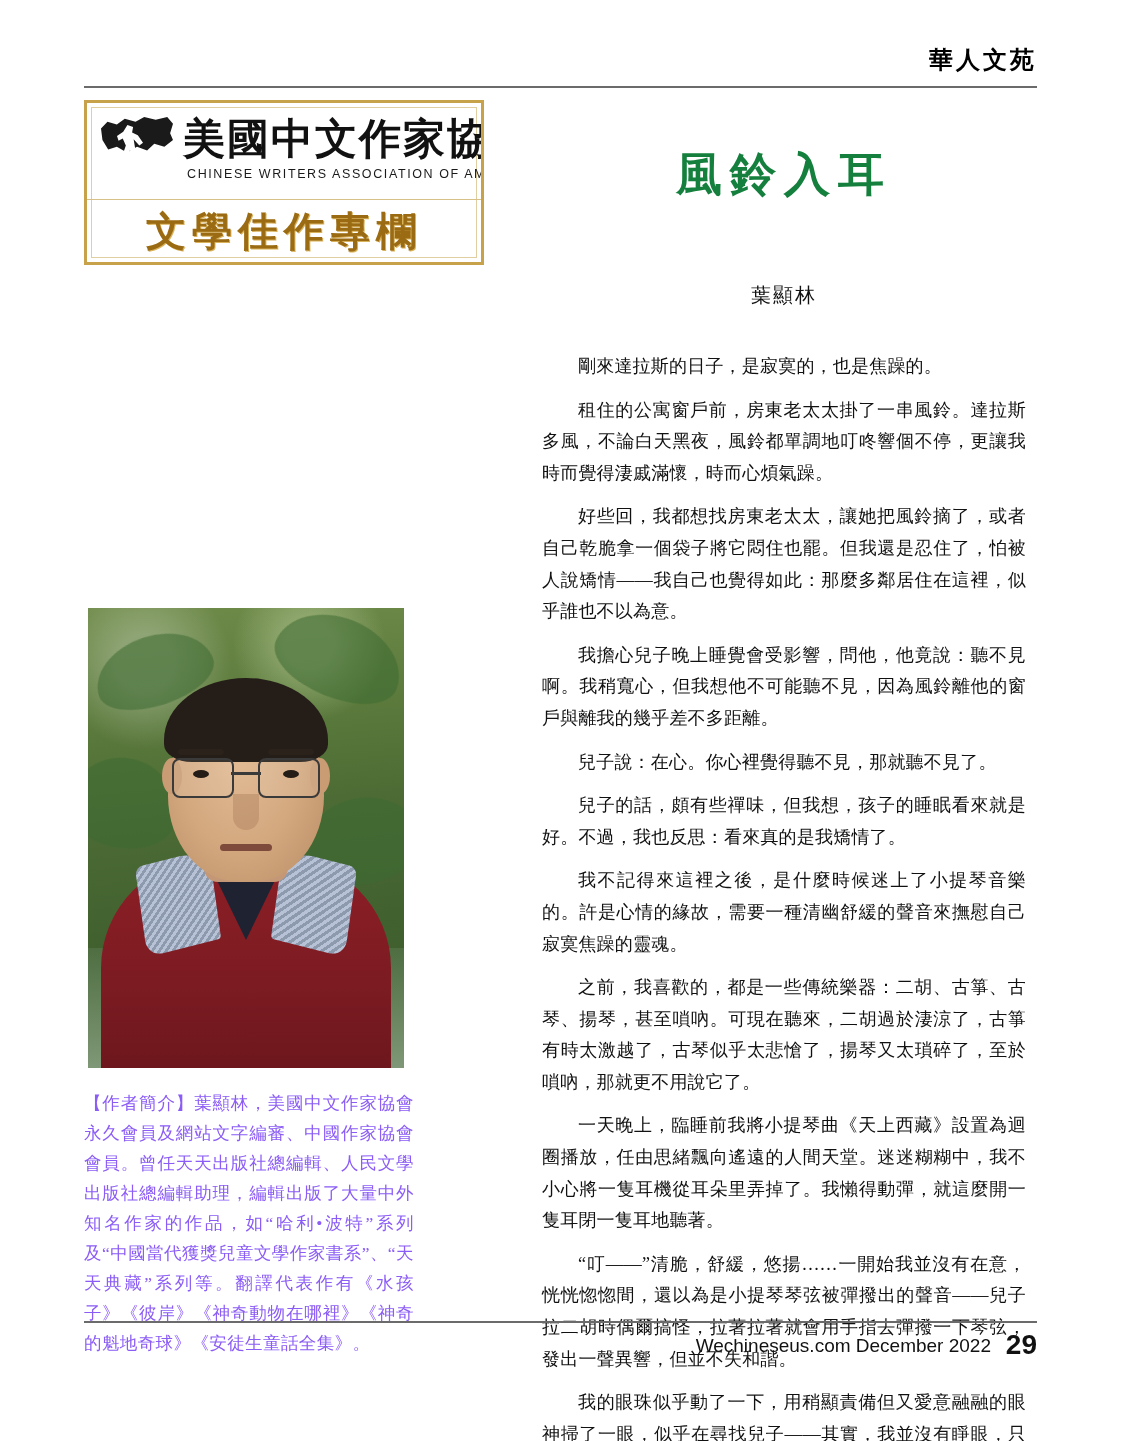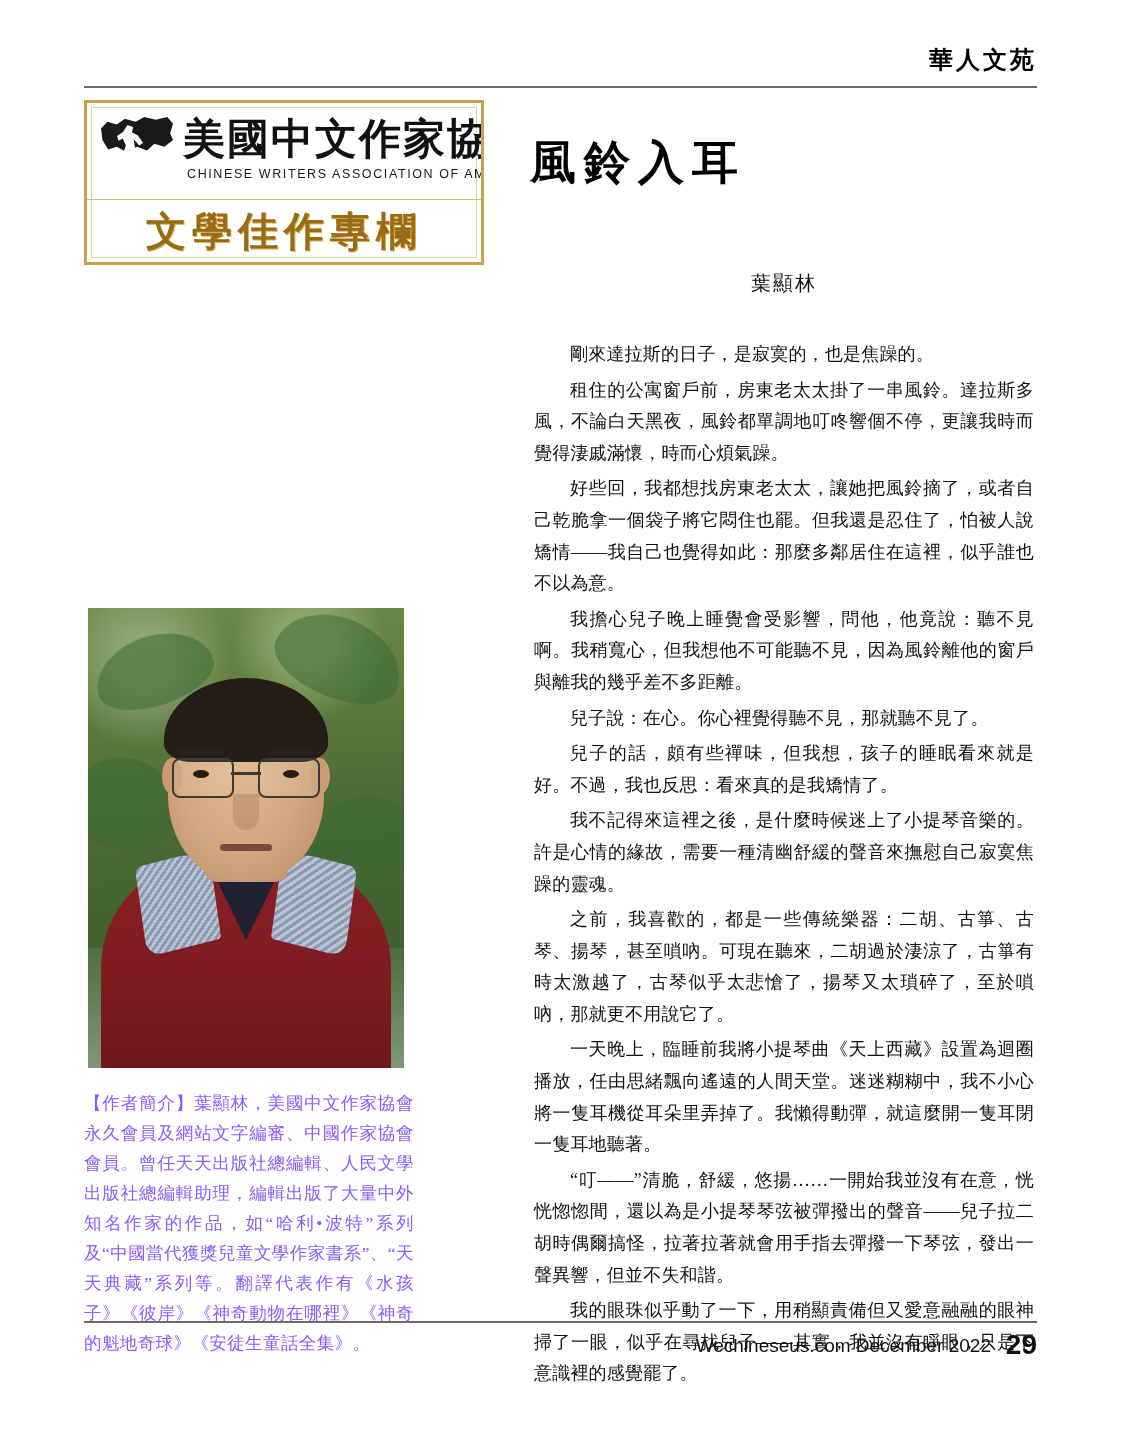--- a/index.html
+++ b/index.html
@@ -318,47 +318,47 @@
   .bio p { margin: 0; text-indent: 0; }
 
   
   .right-col {
     position: absolute;
     left: 530px;
     top: 120px;
     width: 508px;
   }
   .article-title {
-    text-align: left;
+    text-align: center;
     font-size: 46px;
     font-weight: bold;
-    color: #000000;
+    color: #15803d;
     letter-spacing: 8px;
     font-family: "Liberation Serif", "DejaVu Serif", serif;
-    margin: 0;
+    margin: 12px;
     padding-top: 12px;
   }
   .byline {
     text-align: center;
     font-size: 20px;
     letter-spacing: 2px;
     margin-top: 76px;
     color: #111;
   }
   .body-text {
     margin-top: 42px;
     font-size: 18px;
     line-height: 31.6px;
     text-align: justify;
     text-justify: inter-ideograph;
     letter-spacing: 0.2px;
     color: #111;
   }
   .body-text p {
-    margin: 4px;
+    margin: 12px;
     text-indent: 2em;
   }
 
   
   .footer {
     position: absolute;
     left: 84px;
     bottom: 74px;
     width: 953px;
     height: 46px;

